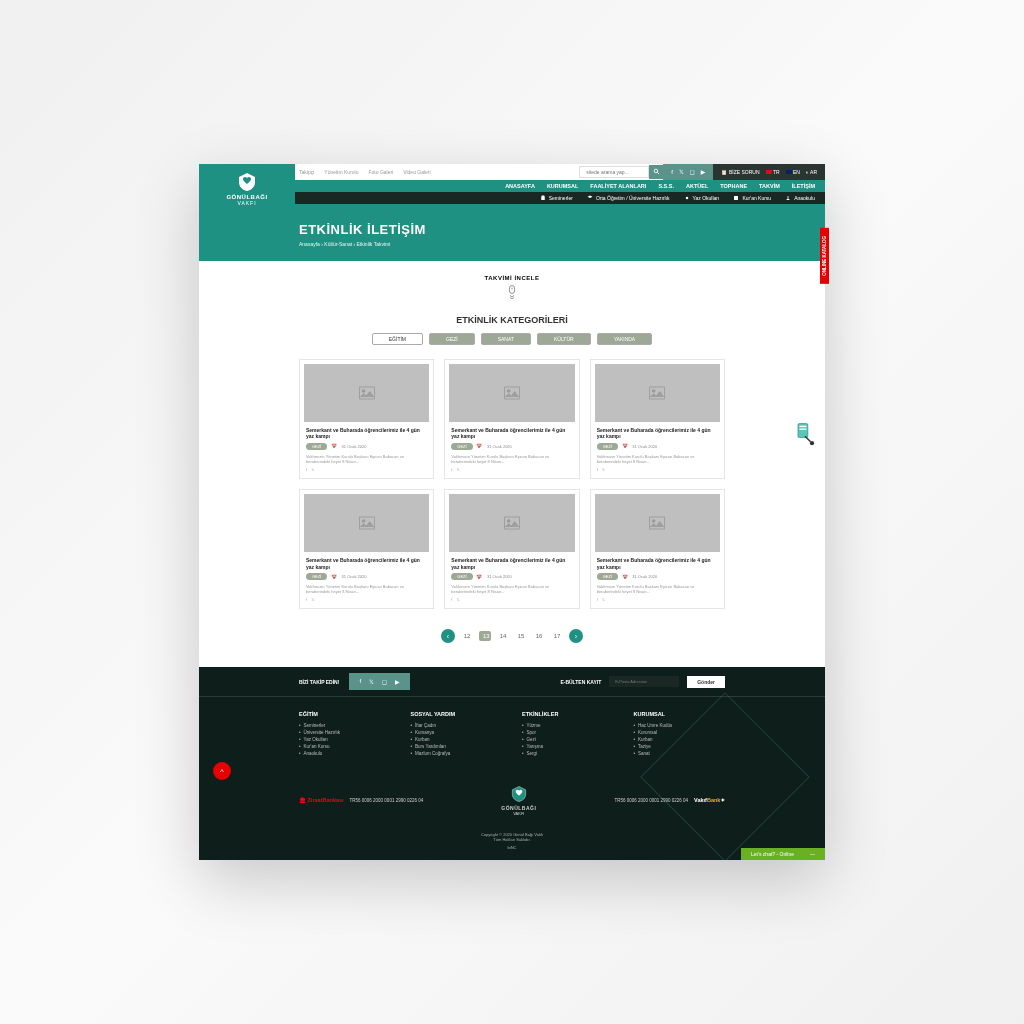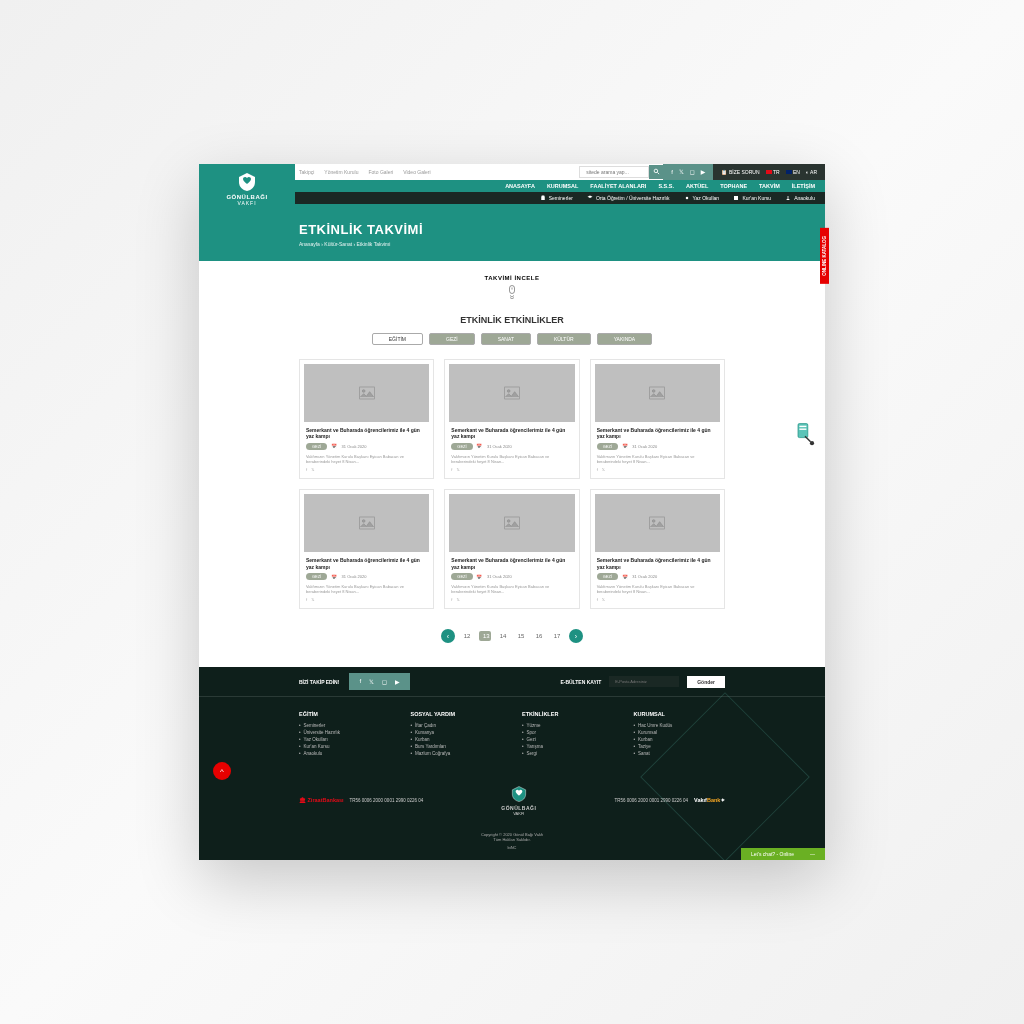--- a/index.html
+++ b/index.html
@@ -157,21 +157,21 @@
     <span>
         <svg viewBox="0 0 24 24">
           <circle cx="12" cy="8" r="3"></circle>
           <path d="M6 20c0-4 3-6 6-6s6 2 6 6"></path>
         </svg>
         <span>Anaokulu</span>
       </span>
   </div>
 
   <div class="hero">
-    <h1>ETKİNLİK TAKVİMİ</h1>
+    <h1>ETKİNLİK İLETİŞİM</h1>
     <div class="breadcrumb">Anasayfa  ›  Kültür-Sanat  ›  Etkinlik Takvimi</div>
   </div>
 
   <div class="katalog">ONLINE KATALOG</div>
 
   <div class="section-label">TAKVİMİ İNCELE</div>
   <div class="scroll-ind">
     <svg viewBox="0 0 20 28" fill="none" stroke="#333" stroke-width="1">
         <rect x="5" y="1" width="10" height="16" rx="5"></rect>
         <line x1="10" y1="5" x2="10" y2="9"></line>
@@ -182,21 +182,21 @@
   <div class="illus">
     <svg viewBox="0 0 40 40">
         <rect x="10" y="8" width="14" height="20" rx="2" fill="#5cc4b8" stroke="#1e9182"></rect>
         <rect x="12" y="11" width="10" height="2" fill="#fff"></rect>
         <rect x="12" y="15" width="10" height="2" fill="#fff"></rect>
         <path d="M20 26l8 8" stroke="#333" stroke-width="2"></path>
         <circle cx="30" cy="36" r="3" fill="#333"></circle>
       </svg>
   </div>
 
-  <div class="cat-title">ETKİNLİK ETKİNLİKLER</div>
+  <div class="cat-title">ETKİNLİK KATEGORİLERİ</div>
   <div class="tabs">
     <div class="tab active">EĞİTİM</div>
     <div class="tab">GEZİ</div>
     <div class="tab">SANAT</div>
     <div class="tab">KÜLTÜR</div>
     <div class="tab">YAKINDA</div>
   </div>
 
   <div class="cards" id="cards-grid">
       <div class="card">

